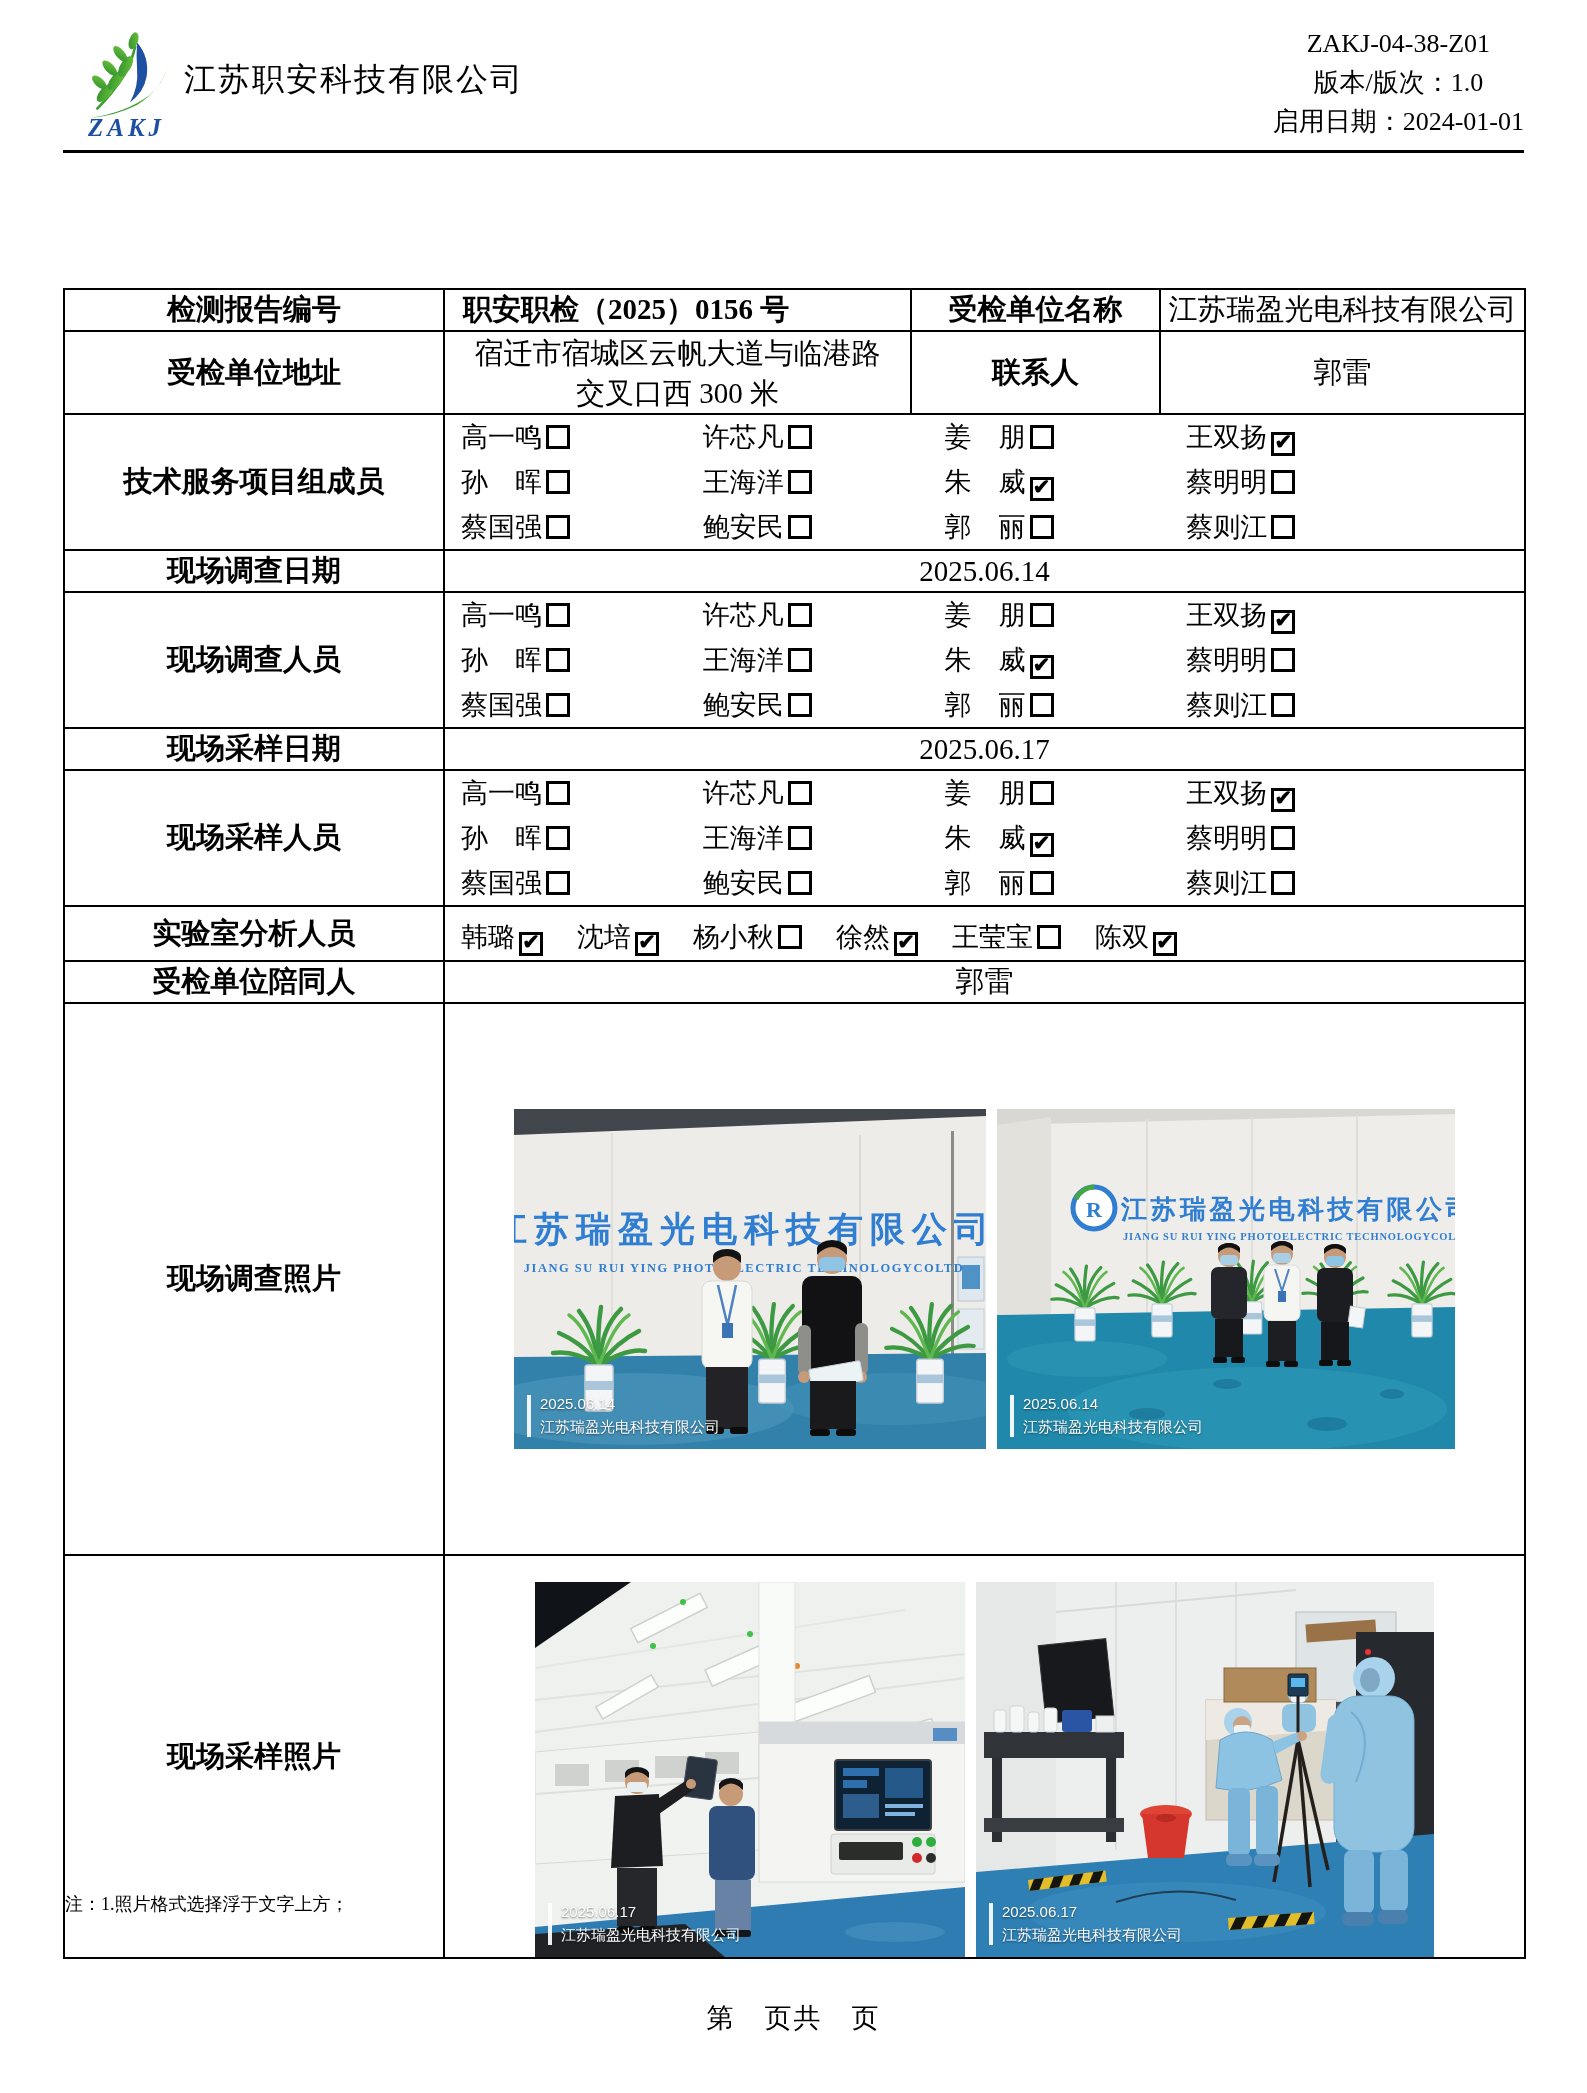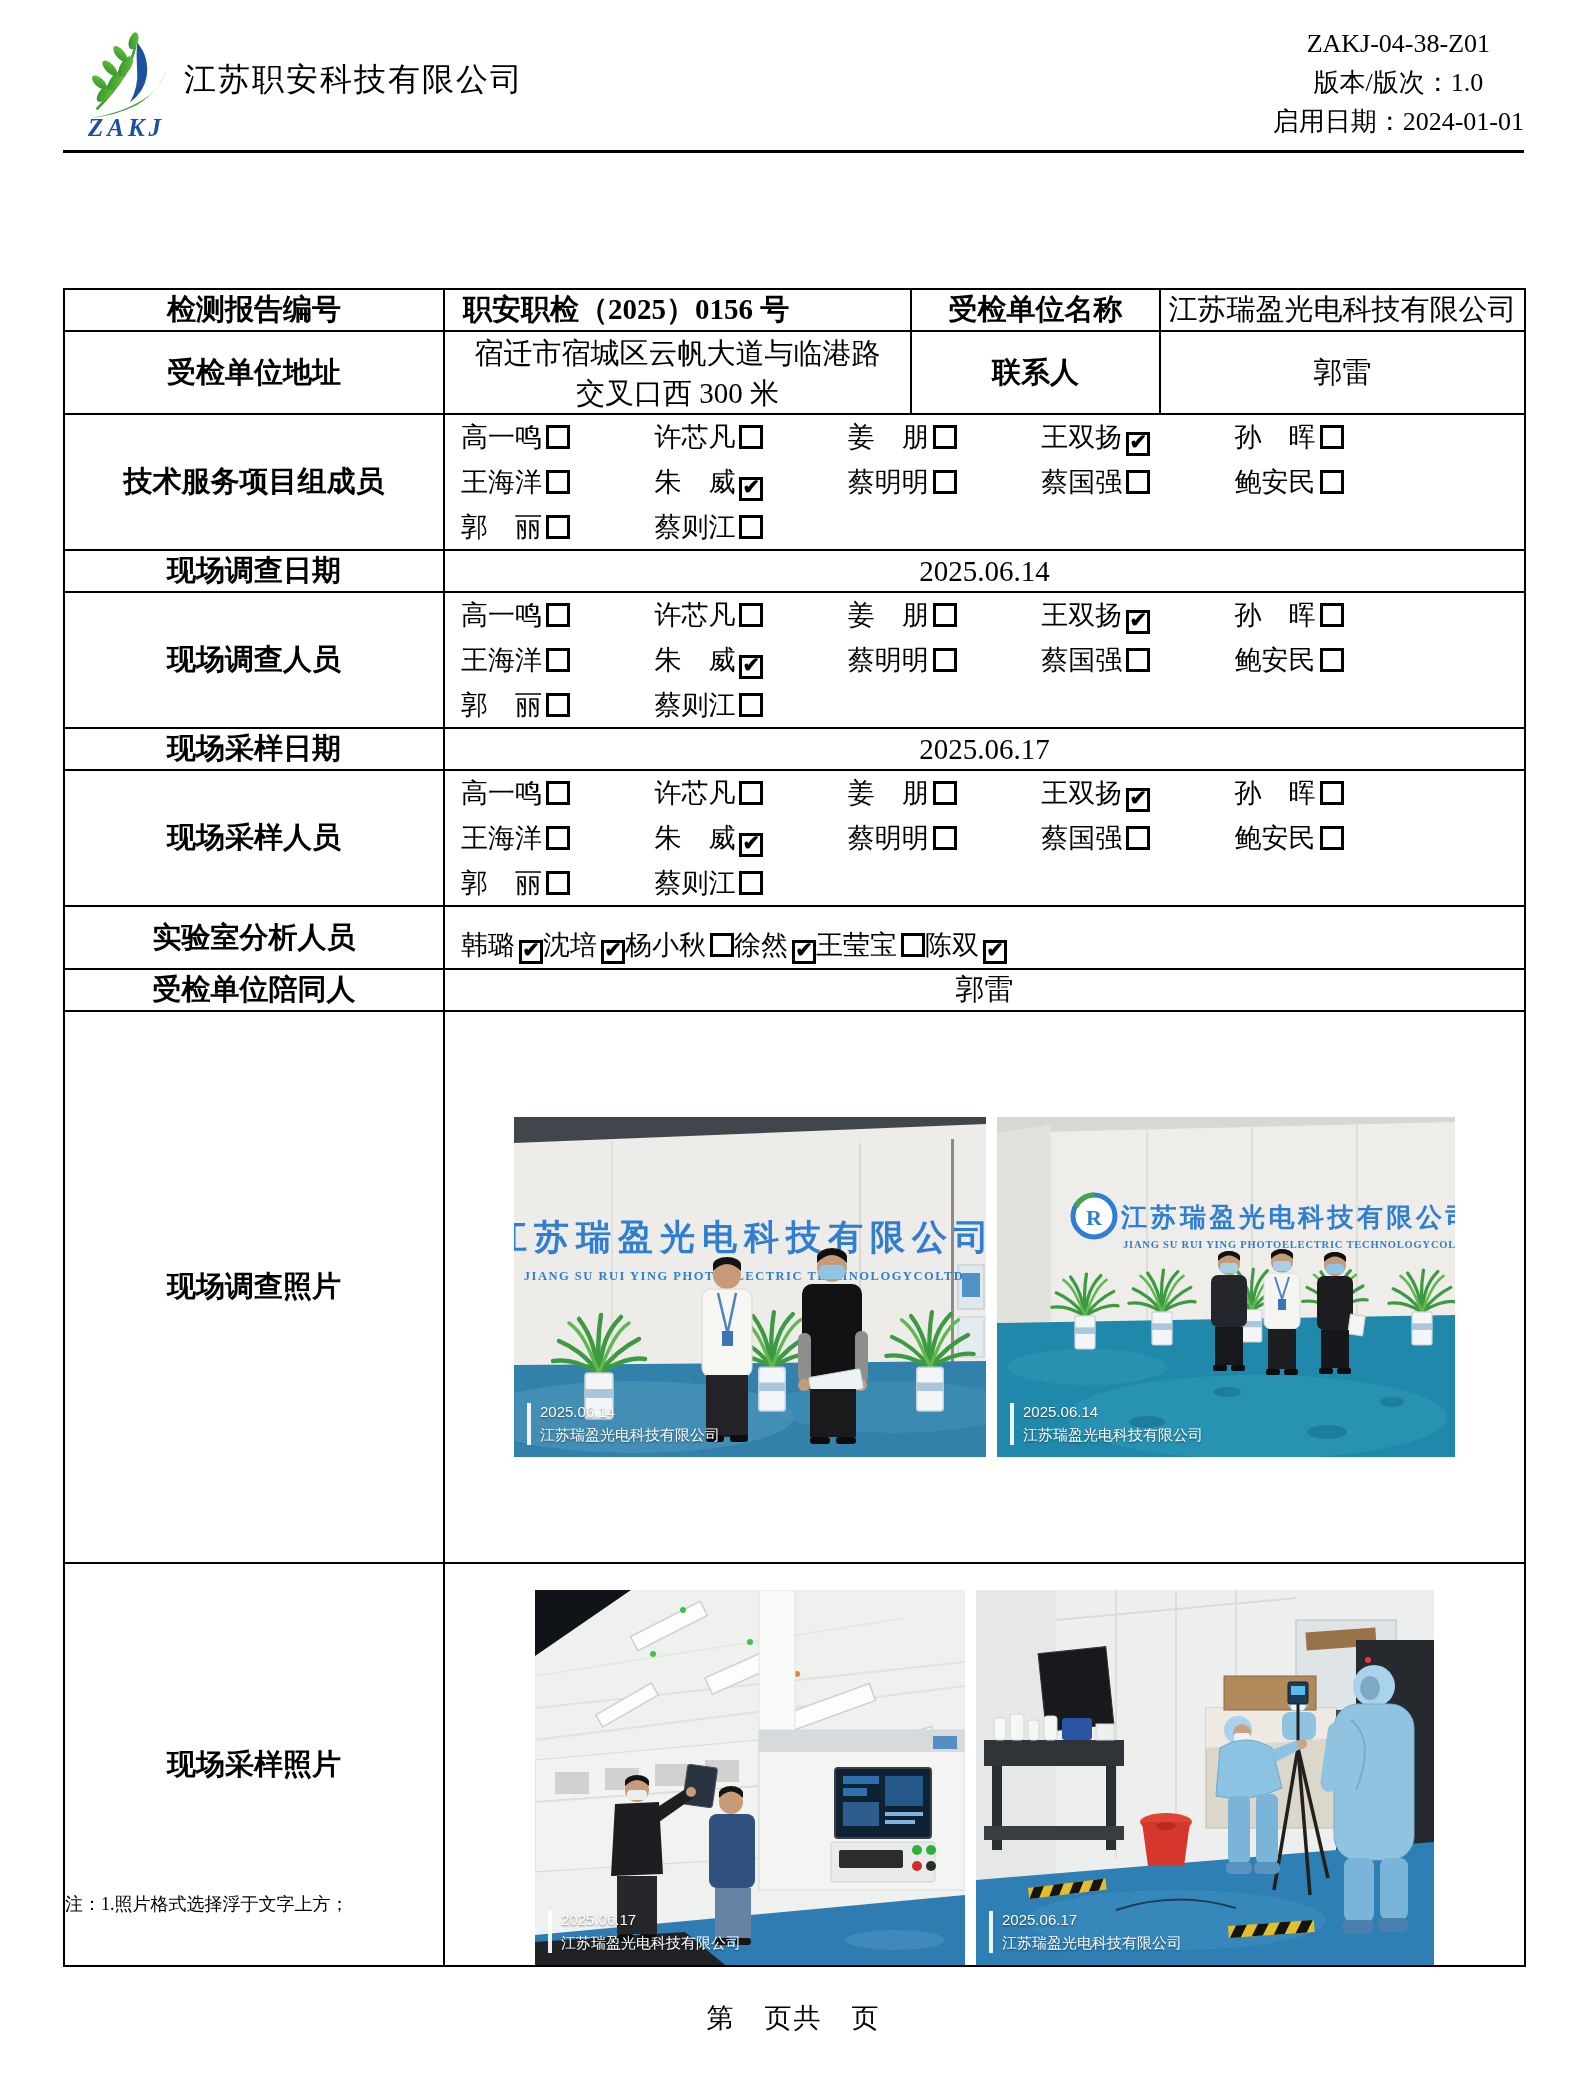--- a/index.html
+++ b/index.html
@@ -16,26 +16,26 @@
   .doc-title{position:absolute;left:0;top:202px;width:100%;text-align:center;
              font-size:46px;font-weight:bold;letter-spacing:3px;}
 
   
   table.report{position:absolute;left:63px;top:288px;width:1461px;border-collapse:collapse;table-layout:fixed;}
   table.report td{border:2px solid #000;font-size:29px;text-align:center;vertical-align:middle;padding:0;}
   .lbl{font-weight:bold;}
   .val-left{text-align:left !important;padding-left:18px !important;font-weight:bold;}
   .addr{line-height:40px;}
 
-  .members{display:grid;grid-template-columns:repeat(5,1fr);row-gap:10px;
+  .members{display:grid;grid-template-columns:repeat(4,1fr);row-gap:10px;
            padding:6px 96px 6px 16px;text-align:left;font-size:27px;line-height:32px;}
   .member{white-space:nowrap;}
   .cb{display:inline-block;width:18px;height:18px;border:3px solid #000;margin-left:4px;
       vertical-align:-3px;font-size:21px;line-height:15px;font-weight:bold;text-align:center;overflow:visible;}
-  .labrow{display:flex;padding:20px 10px 4px 16px;text-align:left;font-size:27px;}
+  .labrow{display:flex;gap:34px;padding:12px 10px 4px 16px;text-align:left;font-size:27px;}
 
   .photo-cell{vertical-align:middle;}
   .photo-row{display:flex;justify-content:center;align-items:center;gap:11px;}
   .photo-row.lower{margin-top:26px;}
   .photo{position:relative;margin:0;padding:0;}
   .photo svg{display:block;}
   .wm{position:absolute;left:13px;bottom:12px;border-left:4px solid rgba(255,255,255,.92);
       padding-left:9px;color:#fff;font-size:15px;
       font-family:"Liberation Sans","DejaVu Sans",sans-serif;
       text-shadow:0 1px 2px rgba(0,0,0,.5);display:flex;flex-direction:column;gap:6px;text-align:left;}

